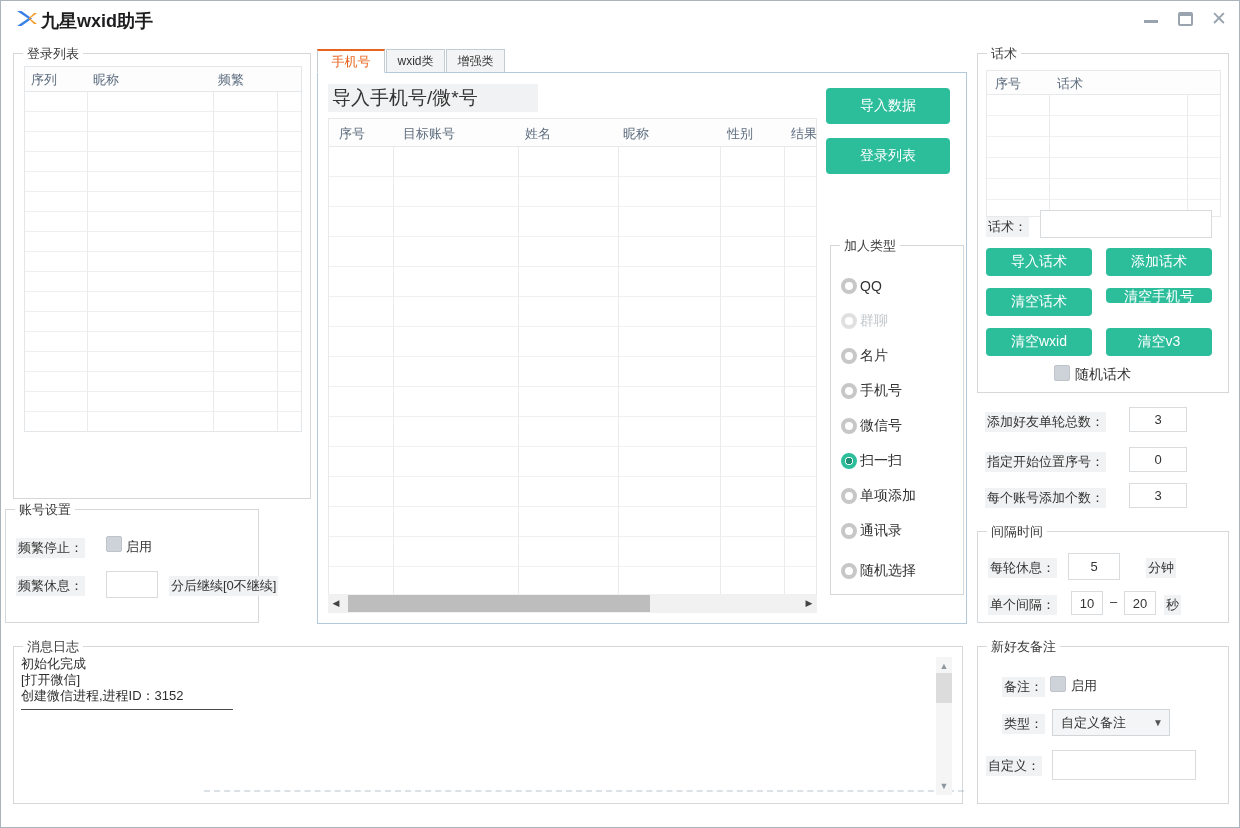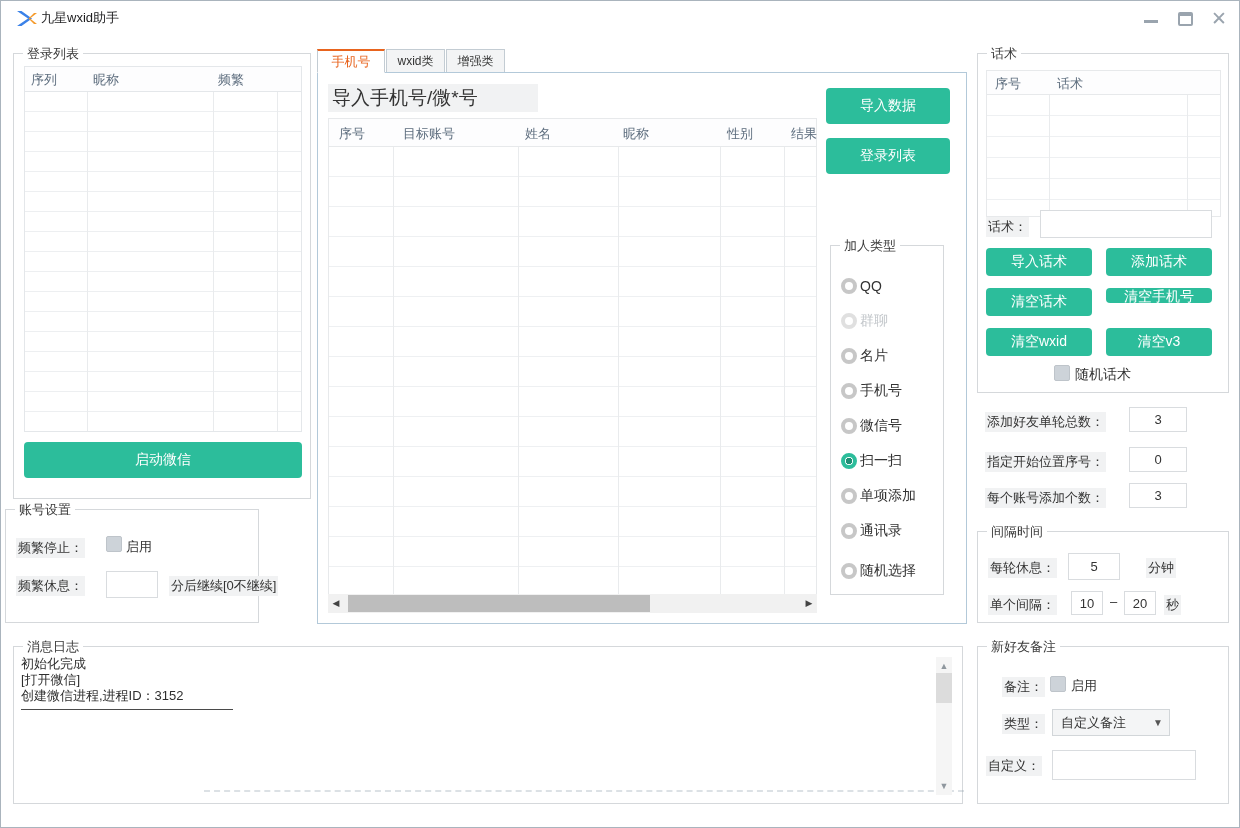--- a/index.html
+++ b/index.html
@@ -4,21 +4,21 @@
 <style>
   * { margin:0; padding:0; box-sizing:border-box; }
   html,body { width:1240px; height:828px; background:#eef0f2; }
   body { font-family:"Liberation Sans","DejaVu Sans",sans-serif; }
   #window {
     position:relative; width:1240px; height:828px; background:#ffffff;
     border:1px solid #aab4bd; overflow:hidden; color:#333;
   }
   
   #titlebar { position:absolute; left:0; top:0; width:100%; height:34px; background:#fff; }
-  #app-title { position:absolute; left:40px; top:8px; font-size:13px; font-weight:normal; color:#1d1d1f; }
+  #app-title { position:absolute; left:40px; top:8px; font-size:18px; font-weight:bold; color:#1d1d1f; }
   .winctl { position:absolute; top:8px; width:20px; height:20px; color:#9aa4ae; text-align:center; line-height:20px; cursor:pointer; }
   #btn-min { right:78px; } #btn-min i { display:block; margin:11px 3px 0; border-top:3px solid #9aa4ae; }
   #btn-max { right:44px; } #btn-max i { display:block; width:15px; height:14px; margin:3px auto 0; border:2px solid #9aa4ae; border-top-width:4px; border-radius:2px; }
   #btn-close { right:10px; font-size:19px; font-weight:bold; }
   
   .group { position:absolute; border:1px solid #d5d8db; background:#fff; }
   .group > .legend { position:absolute; top:-9px; left:9px; background:#fff; padding:0 4px; font-size:13px; color:#3a3a3a; }
   
   .lbl { background:#f1f2f3; color:#333; font-size:13px; padding:1px 2px; position:absolute; white-space:nowrap; }
   .tbtn { position:absolute; background:#2cbd9b; color:#fff; border:none; border-radius:4px; font-size:14px; font-family:inherit; cursor:pointer; }
@@ -91,21 +91,20 @@
         <span class="hdr" style="left:6px;top:4px">序列</span>
         <span class="hdr" style="left:68px;top:4px">昵称</span>
         <span class="hdr" style="left:193px;top:4px">频繁</span>
       </div>
       <div id="login-body">
         <div class="vline" style="left:62px"></div>
         <div class="vline" style="left:188px"></div>
         <div class="vline" style="left:252px"></div>
       </div>
     </div>
-    <button class="tbtn" style="left:10px;top:388px;width:278px;height:36px">启动微信</button>
   </div>
 
   <div class="group" style="left:4px;top:508px;width:254px;height:114px">
     <span class="legend">账号设置</span>
     <span class="lbl" style="left:10px;top:28px">频繁停止：</span>
     <span class="cbx" style="left:100px;top:26px"></span>
     <span style="position:absolute;left:120px;top:28px;font-size:13px">启用</span>
     <span class="lbl" style="left:10px;top:66px">频繁休息：</span>
     <input class="inp" style="left: 100px; top: 61px; width: 52px; height: 27px;" value="">
     <span class="lbl" style="left:163px;top:66px">分后继续[0不继续]</span>
@@ -138,21 +137,21 @@
 
     <div class="hscroll" style="left:10px;top:521px;width:489px;height:19px">
       <span class="arr" style="left:0;top:0">◀</span>
       <span class="arr" style="right:0;top:0">▶</span>
       <div class="hthumb" style="left:20px;top:1px;width:302px;height:17px"></div>
     </div>
 
     <button class="tbtn" style="left:508px;top:15px;width:124px;height:36px">导入数据</button>
     <button class="tbtn" style="left:508px;top:65px;width:124px;height:36px">登录列表</button>
 
-    <div class="group" style="left:512px;top:172px;width:114px;height:350px">
+    <div class="group" style="left:512px;top:172px;width:134px;height:350px">
       <span class="legend">加人类型</span>
       <div class="radio-row" style="top:30px"><span class="radio"></span><span class="radio-lbl">QQ</span></div>
       <div class="radio-row dis" style="top:65px"><span class="radio"></span><span class="radio-lbl">群聊</span></div>
       <div class="radio-row" style="top:100px"><span class="radio"></span><span class="radio-lbl">名片</span></div>
       <div class="radio-row" style="top:135px"><span class="radio"></span><span class="radio-lbl">手机号</span></div>
       <div class="radio-row" style="top:170px"><span class="radio"></span><span class="radio-lbl">微信号</span></div>
       <div class="radio-row sel" style="top:205px"><span class="radio"></span><span class="radio-lbl">扫一扫</span></div>
       <div class="radio-row" style="top:240px"><span class="radio"></span><span class="radio-lbl">单项添加</span></div>
       <div class="radio-row" style="top:275px"><span class="radio"></span><span class="radio-lbl">通讯录</span></div>
       <div class="radio-row" style="top:315px"><span class="radio"></span><span class="radio-lbl">随机选择</span></div>

